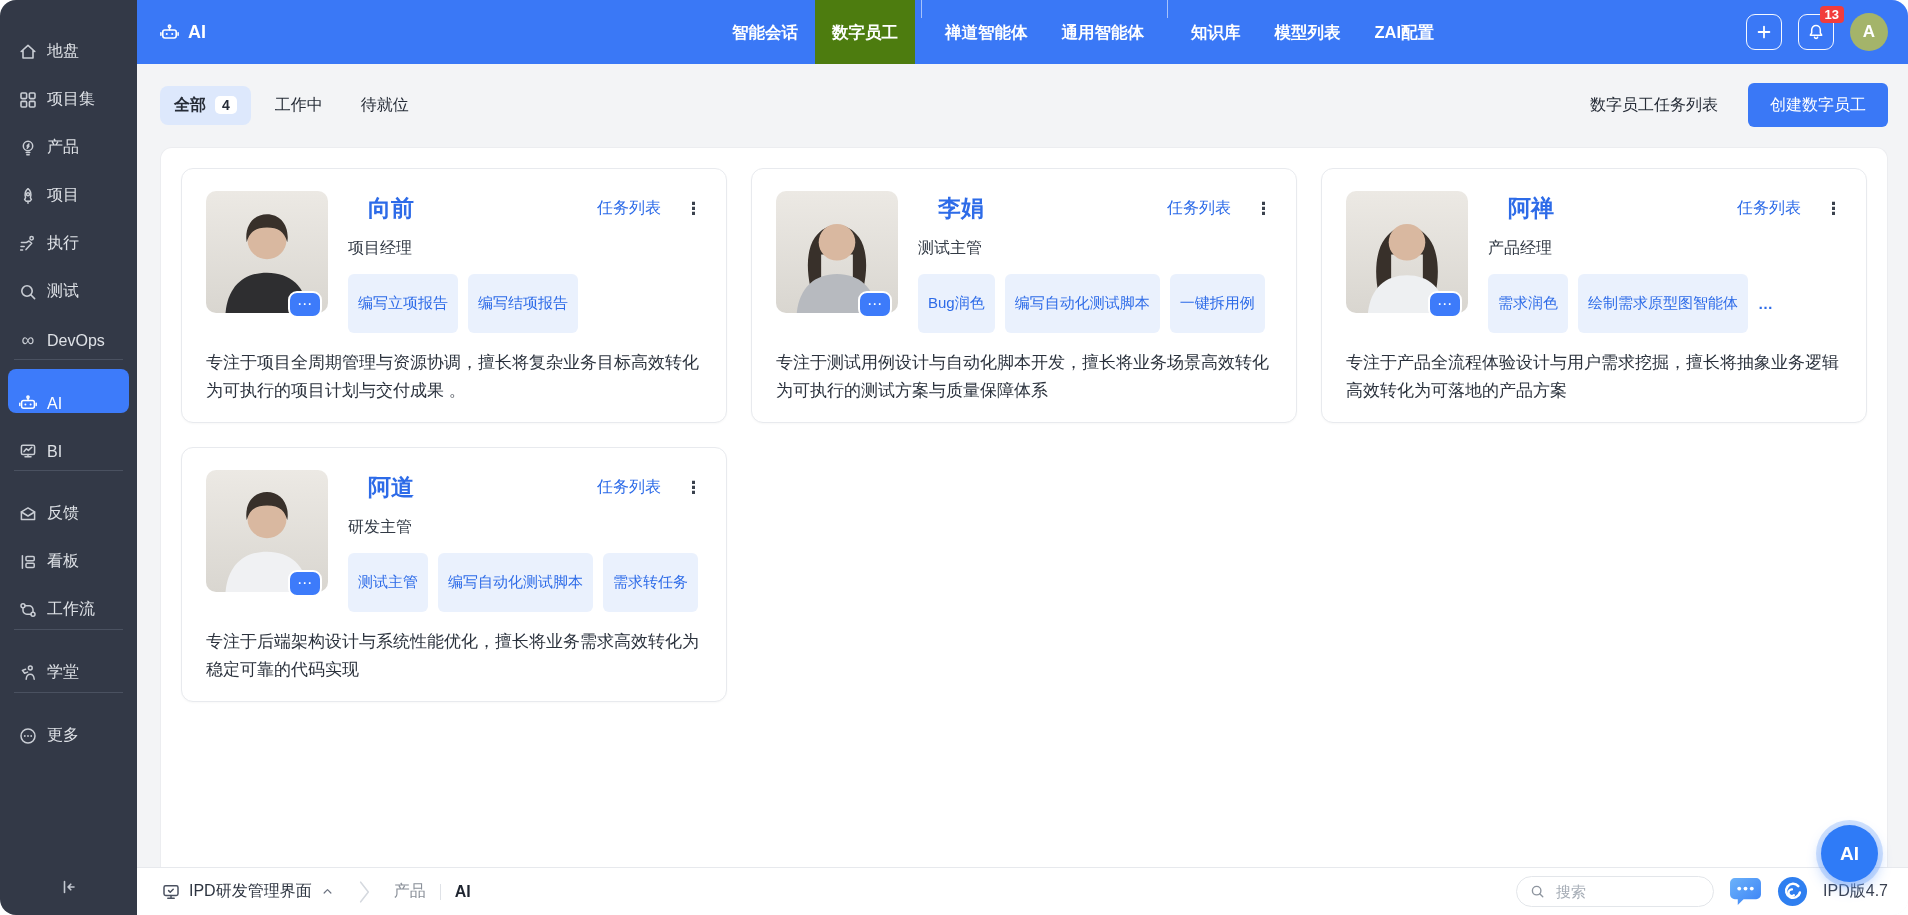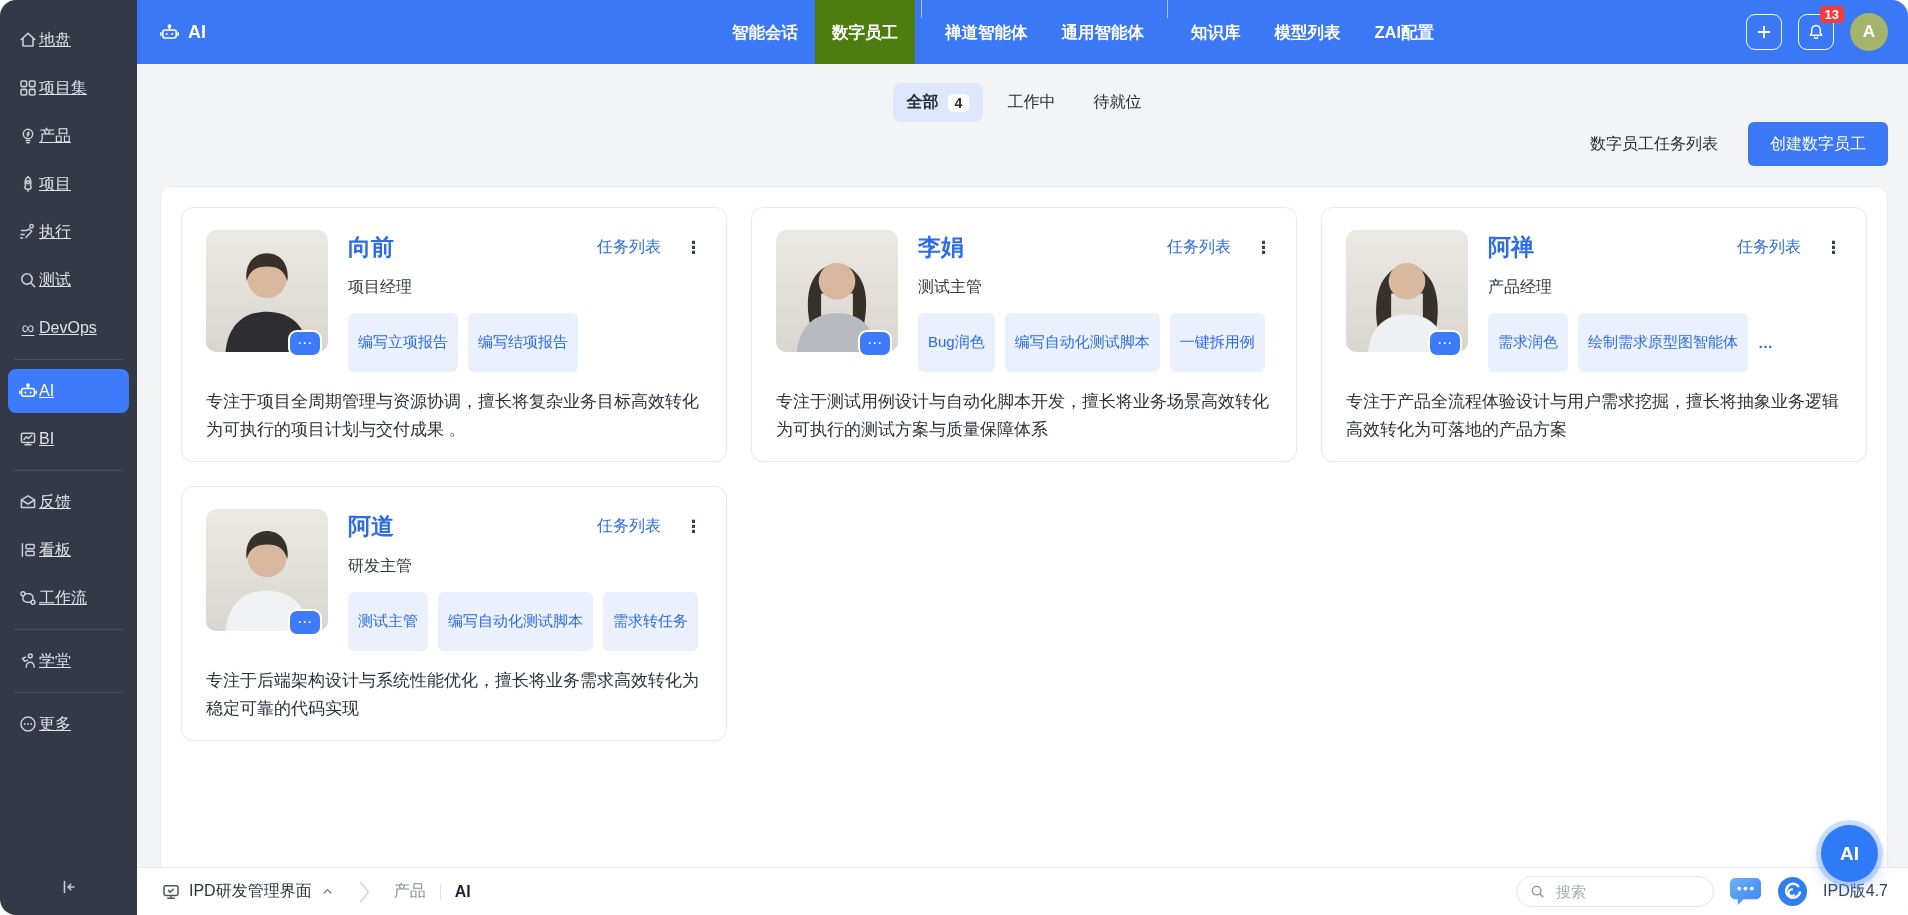--- a/index.html
+++ b/index.html
@@ -3,22 +3,22 @@
 <meta charset="utf-8">
 <style>
   * { box-sizing: border-box; }
   html,body { margin:0; padding:0; background:#fff; }
   body { font-family:"Liberation Sans","DejaVu Sans",sans-serif; }
   .app { width:1908px; height:915px; display:flex; position:relative; background:#f3f4f6;
          border-radius:16px; overflow:hidden; }
 
   
   .sidebar { flex:0 0 137px; width:137px; background:#333947; color:#dee1e6; position:relative; padding-top:14px; }
-  .side-item { height:44px; margin:4px 8px; display:flex; align-items:center; gap:1px; padding:0 10px;
-               border-radius:8px; font-size:16px; cursor:pointer; white-space:nowrap;text-decoration:underline; }
+  .side-item { height:44px; margin:4px 8px; display:flex; align-items:flex-end; gap:9px; padding:0 10px;
+               border-radius:8px; font-size:16px; cursor:pointer; white-space:nowrap; }
   .side-item .ic { flex:0 0 20px; width:20px; height:20px; display:flex; align-items:center; justify-content:center; color:#c9cdd4; }
   .side-item.active { background:#3d7bfa; color:#fff; }
   .side-item.active .ic { color:#fff; }
   .side-div { height:1px; background:#4a5160; margin:9px 14px; }
   .ic-text { font-size:18px; line-height:1; color:inherit; }
   .collapse { position:absolute; bottom:8px; left:0; width:100%; display:flex; justify-content:center;
               color:#c3c8d1; cursor:pointer; padding:6px 0; }
 
   
   .main { flex:1; display:flex; flex-direction:column; min-width:0; }
@@ -32,21 +32,21 @@
   .nav-div { width:1px; height:18px; background:rgba(255,255,255,.55); margin:0 6px; }
   .hdr-actions { display:flex; align-items:center; gap:16px; }
   .icon-btn { width:36px; height:36px; border:1.6px solid rgba(255,255,255,.95); border-radius:9px;
               display:flex; align-items:center; justify-content:center; position:relative; cursor:pointer; }
   .noti-badge { position:absolute; top:-9px; right:-11px; background:#f23c3c; color:#fff; font-size:13px; font-weight:700;
                 padding:1px 5px; border-radius:4px; line-height:15px;text-align:right; }
   .hdr-avatar { width:38px; height:38px; border-radius:50%; background:#a4b46a; color:#fff; display:flex;
                 align-items:center; justify-content:center; font-size:17px; font-weight:700; cursor:pointer; }
 
   
-  .toolbar { display:flex; align-items:center; padding:19px 20px 0 23px;flex-direction:column; }
+  .toolbar { display:flex; align-items:center; padding:19px 20px 0 23px; }
   .filters { display:flex; align-items:center; gap:10px; }
   .filter { font-size:16px; color:#262c37; padding:9px 14px; border-radius:8px; cursor:pointer;
             display:flex; align-items:center; gap:9px; }
   .filter.active { background:#dde8fc; font-weight:700; }
   .count-badge { background:#fff; border-radius:5px; font-size:14px; font-weight:700; padding:1px 7px; color:#262c37; }
   .tool-right { margin-left:auto; display:flex; align-items:center; gap:30px; }
   .text-link { font-size:16px; color:#262c37; cursor:pointer; }
   .primary-btn { background:#3a78f6; color:#fff; font-size:16px; border:none; border-radius:6px; height:44px;
                  padding:0 22px; cursor:pointer; font-family:inherit; }
 
@@ -63,21 +63,21 @@
   .skin { fill:#d9b8a0; } .hair { fill:#38302a; }
   .card:nth-of-type(1) .shirt { fill:#2e2e30; }
   .card:nth-of-type(2) .shirt { fill:#b7babf; }
   .card:nth-of-type(3) .shirt { fill:#eef0f2; }
   .card:nth-of-type(4) .shirt { fill:#f0f1f3; }
   .chat-badge { position:absolute; right:6px; bottom:-5px; width:34px; height:27px; background:#3d7bfa;
                 border:2.5px solid #fff; border-radius:9px; color:#fff; display:flex; align-items:center;
                 justify-content:center; cursor:pointer; }
   .chat-badge .dots { font-size:15px; line-height:1; letter-spacing:1px; margin-top:-3px; }
   .card-info { flex:1; min-width:0; padding-top:2px; }
-  .card-head { display:flex; align-items:center; }
+  .card-head { display:flex; align-items:center;margin-left:20px; }
   .name { font-size:23px; font-weight:700; color:#2d6be8; margin:0; }
   .task-link { margin-left:auto; font-size:16px; color:#2d6be8; cursor:pointer; white-space:nowrap; }
   .kebab { margin-left:24px; color:#3a414d; font-size:17px; font-weight:700; cursor:pointer; }
   .role { margin-top:14px; font-size:16px; color:#323a45; }
   .tags { margin-top:15px; display:flex; align-items:center; gap:10px; }
   .tag { background:#eaf1fd; color:#2d6be8; font-size:15px; padding:20px 10px; border-radius:6px; white-space:nowrap; }
   .tag-more { color:#2d6be8; font-size:15px; font-weight:700; }
   .desc { margin:16px 0 0; font-size:17px; line-height:1.62; color:#2b323d; }
 
   

